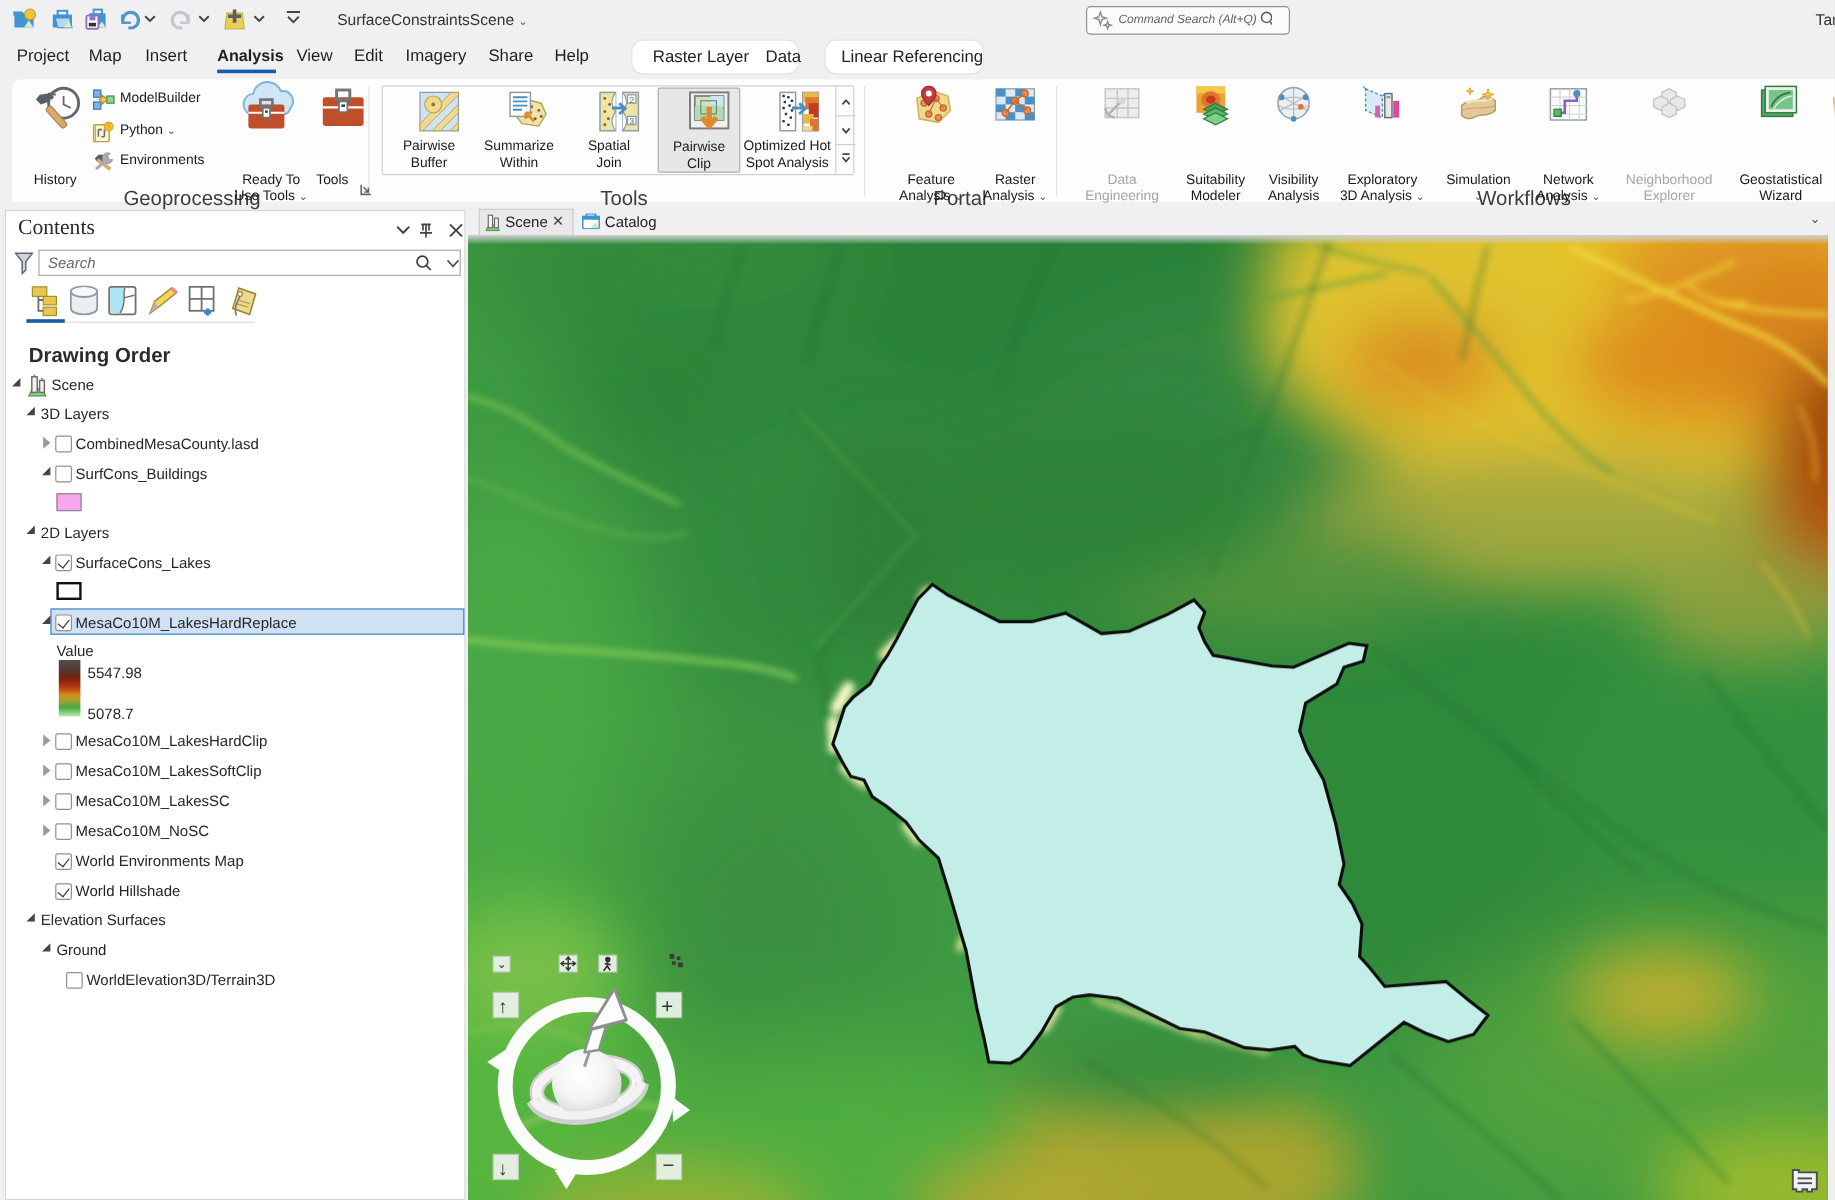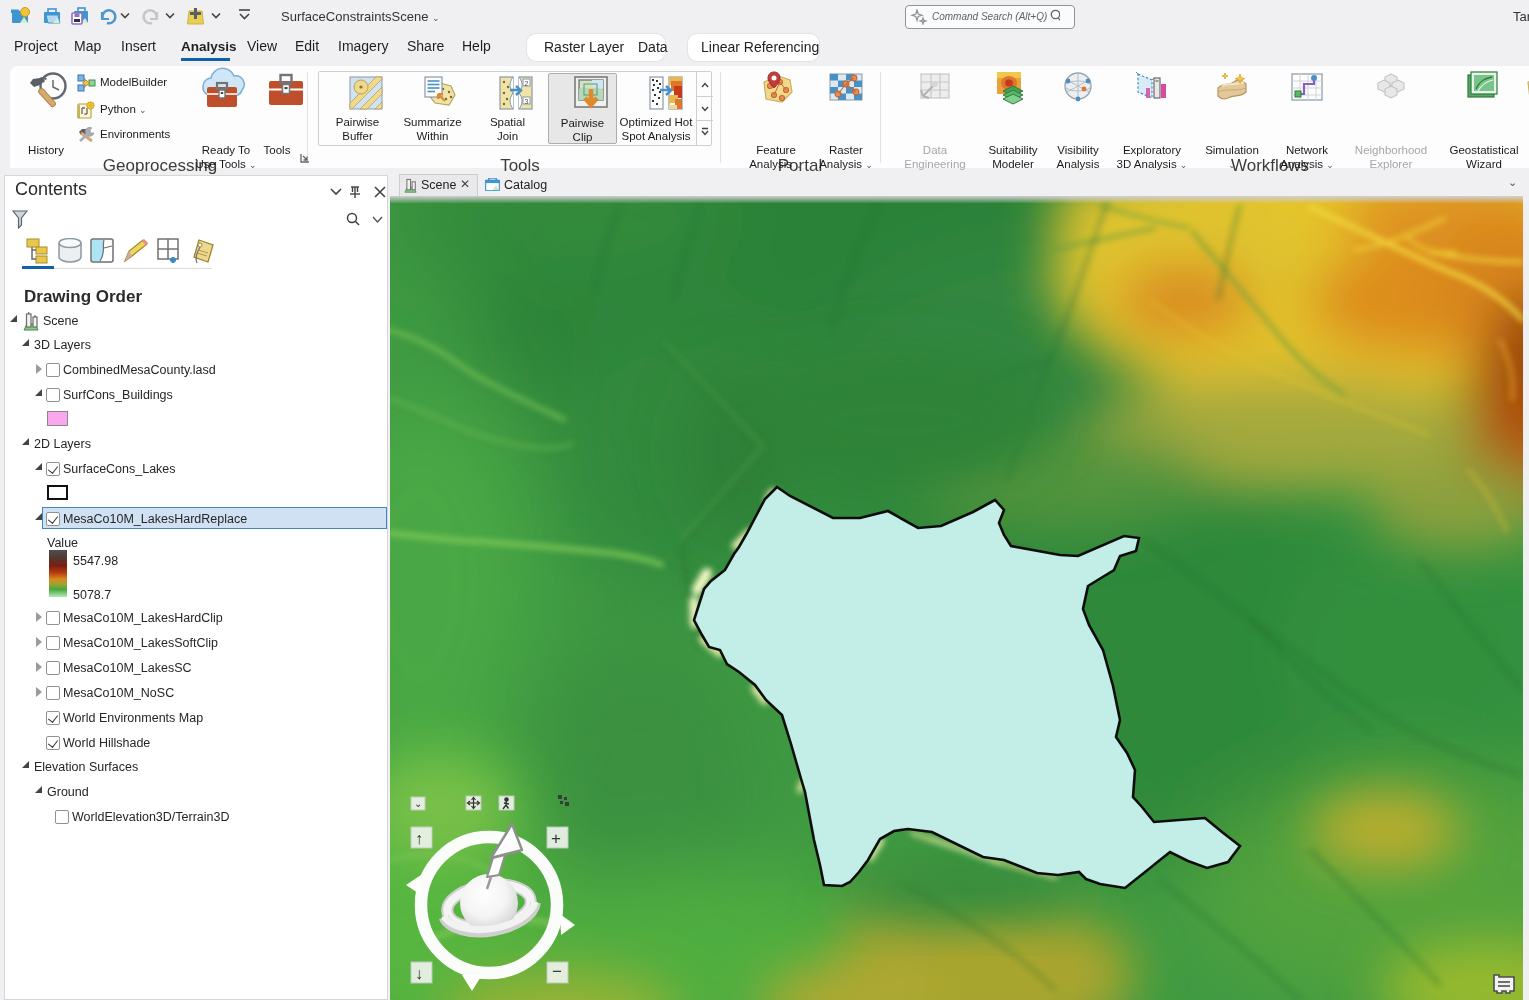--- a/index.html
+++ b/index.html
@@ -39,21 +39,21 @@
 .gitem { position:absolute; top:1px; width:69px; height:71px; }
 .gsel { background:#e7e7e7; border:1px solid #aeaeae; border-radius:2px; }
 .glbl { position:absolute; top:43px; width:100%; text-align:center; font-size:11.5px; color:#1a1a1a; line-height:13.5px; }
 #gscroll { position:absolute; left:377px; top:0px; width:16px; height:73px; border-left:1px solid #cfcfcf; }
 #gscroll::before { content:""; position:absolute; left:0; top:24px; width:16px; height:1px; background:#cfcfcf; }
 #gscroll::after { content:""; position:absolute; left:0; top:48px; width:16px; height:1px; background:#cfcfcf; }
 
 
 #pane { position:absolute; left:4px; top:175px; width:384px; height:825px;
   background:#fff; border:1px solid #d6d6d8; }
-#pane .hdr { position:absolute; left:10px; top:3px; font-size:18px; color:#2b2b2b; }
+#pane .hdr { position:absolute; left:10px; top:3px; font-size:18px; color:#2b2b2b;font-family:Liberation Serif, serif; }
 #searchbox { position:absolute; left:27px; top:32px; width:352px; height:22px;
   border:1px solid #ababab; background:#fff; font-size:12.5px; font-style:italic;
   color:#666; line-height:20px; }
 .treetxt { position:absolute; font-size:12.5px; color:#262626; white-space:nowrap; }
 .cb { position:absolute; width:14px; height:14px; border:1px solid #919191;
   border-radius:2px; background:#fff; }
 .cb.ck::after { content:""; position:absolute; left:3px; top:0.5px; width:5px; height:8px;
   border:solid #3a3a3a; border-width:0 1.8px 1.8px 0; transform:rotate(38deg); }
 .exp { position:absolute; width:0; height:0; }
 .expanded { border-left:7px solid transparent; border-bottom:7px solid #444; }
@@ -472,20 +472,21 @@
           <line x1="27.5" y1="2" x2="27.5" y2="7"></line>
         <line x1="20" y1="9" x2="30" y2="9"></line>
           <line x1="25" y1="9" x2="25" y2="13"></line>
       </g>
       <path d="M45,2 L55,12 M55,2 L45,12" stroke="#444" stroke-width="1.6"></path>
     </svg>
 
     <svg class="abs" style="left:7px;top:34px" width="16" height="19" viewBox="0 0 16 19">
       <path d="M1,1 L15,1 L9.5,8 L9.5,15 L6.5,18 L6.5,8 Z" fill="#cfd4da" stroke="#5b6670" stroke-width="1.2"></path>
     </svg>
+    <div id="searchbox"><span style="margin-left:7px">Search</span></div>
     <svg class="abs" style="left:340px;top:36px" width="40" height="15" viewBox="0 0 40 15">
       <circle cx="7" cy="6" r="4.5" fill="none" stroke="#3a3a3a" stroke-width="1.4"></circle>
       <line x1="10.5" y1="9.5" x2="14" y2="13" stroke="#3a3a3a" stroke-width="1.4"></line>
       <path d="M28,5 L32.5,10 L37,5" fill="none" stroke="#555" stroke-width="1.4"></path>
     </svg>
 
     <svg class="abs" style="left:19px;top:62px" width="200" height="26" viewBox="0 0 200 26">
 
       <g>
         <rect x="3" y="1" width="12" height="8" fill="#e8c84c" stroke="#a88e28" stroke-width="1"></rect>

